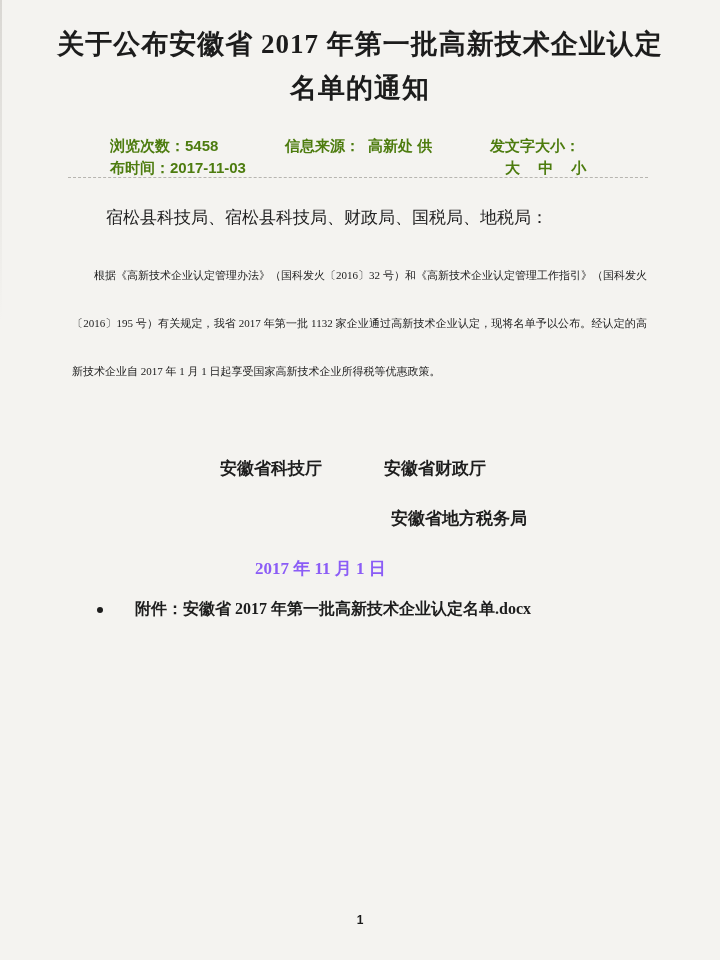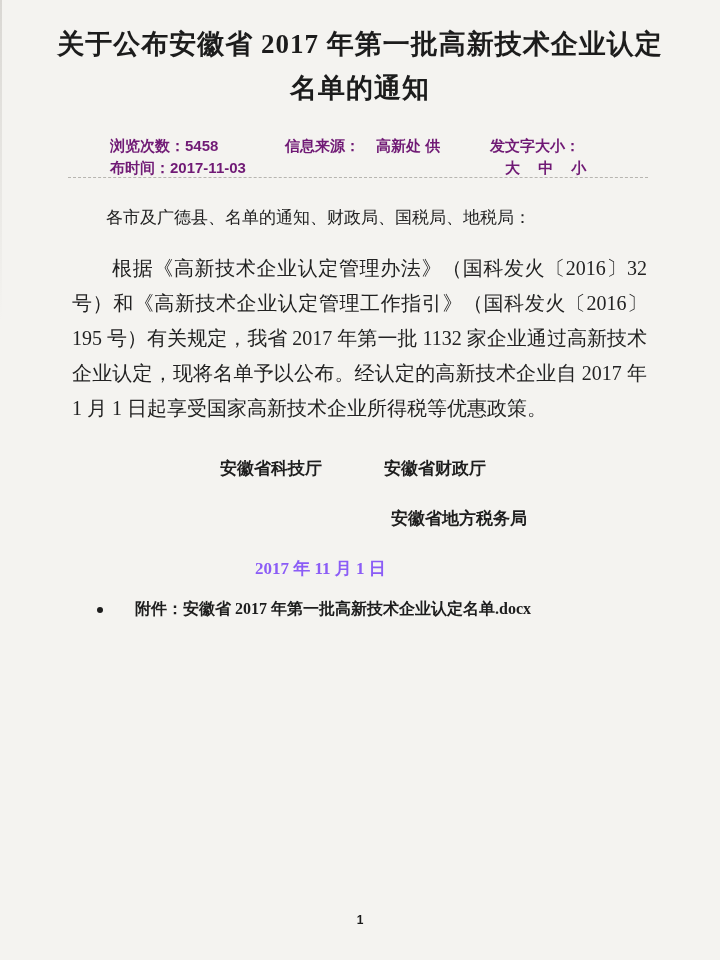--- a/index.html
+++ b/index.html
@@ -51,29 +51,29 @@
   }
   .meta {
     position: absolute;
     top: 137px;
     left: 0;
     right: 0;
     height: 42px;
     font-family: "Liberation Sans", sans-serif;
     font-size: 15px;
     font-weight: 700;
-    color: #701a75;
+    color: #4d7c0f;
   }
   .meta .m { position: absolute; white-space: nowrap; }
   .m-views   { left: 110px; top: 0; }
   .m-source  { left: 285px; top: 0; }
   .m-fszlbl  { left: 490px; top: 0; }
   .m-publish { left: 110px; top: 22px; }
   .m-fsz     { left: 505px; top: 22px; }
-  .m-source .val { margin-left: 16px; }
+  .m-source .val { margin-left: 8px; }
   .m-fsz span { margin-right: 14px; cursor: pointer; }
   .m-fsz span:last-child { margin-right: 0; }
   .divider {
     position: absolute;
     top: 177px;
     left: 68px;
     width: 580px;
     border-top: 1px dashed #b7b5b0;
   }
   .salutation {
@@ -84,22 +84,22 @@
     font-size: 17px;
     line-height: 26px;
     text-indent: 2em;
     color: #222;
   }
   .body-par {
     position: absolute;
     top: 251px;
     left: 72px;
     width: 575px;
-    font-size: 20px;
-    line-height: 35px;
+    font-size: 11px;
+    line-height: 48px;
     text-align: justify;
     text-indent: 2em;
     color: #222;
   }
   .sig { position: absolute; white-space: nowrap; font-size: 17px; font-weight: 600; color: #1d1d1d; }
   .sig-1a { top: 457px; left: 220px; text-align: right; }
   .sig-1b { top: 457px; left: 384px; }
   .sig-2a { top: 507px; left: 227px; }
   .sig-2b { top: 507px; left: 391px; }
   .doc-date {
@@ -168,21 +168,21 @@
     </div>
     <div class="m m-fsz">
       <span>大</span>
       <span>中</span>
       <span>小</span>
     </div>
   </div>
 
   <div class="divider"></div>
 
-  <div class="salutation">各市及广德县、名单的通知、财政局、国税局、地税局：</div>
+  <div class="salutation">宿松县科技局、宿松县科技局、财政局、国税局、地税局：</div>
 
   <div class="body-par">根据《高新技术企业认定管理办法》（国科发火〔2016〕32 号）和《高新技术企业认定管理工作指引》（国科发火〔2016〕195 号）有关规定，我省 2017 年第一批 1132 家企业通过高新技术企业认定，现将名单予以公布。经认定的高新技术企业自 2017 年 1 月 1 日起享受国家高新技术企业所得税等优惠政策。</div>
 
   <div class="sig sig-1a">安徽省科技厅</div>
   <div class="sig sig-1b">安徽省财政厅</div>
   <div class="sig sig-2b">安徽省地方税务局</div>
 
   <div class="doc-date">2017 年 11 月 1 日</div>
 
   <div class="attachment">

